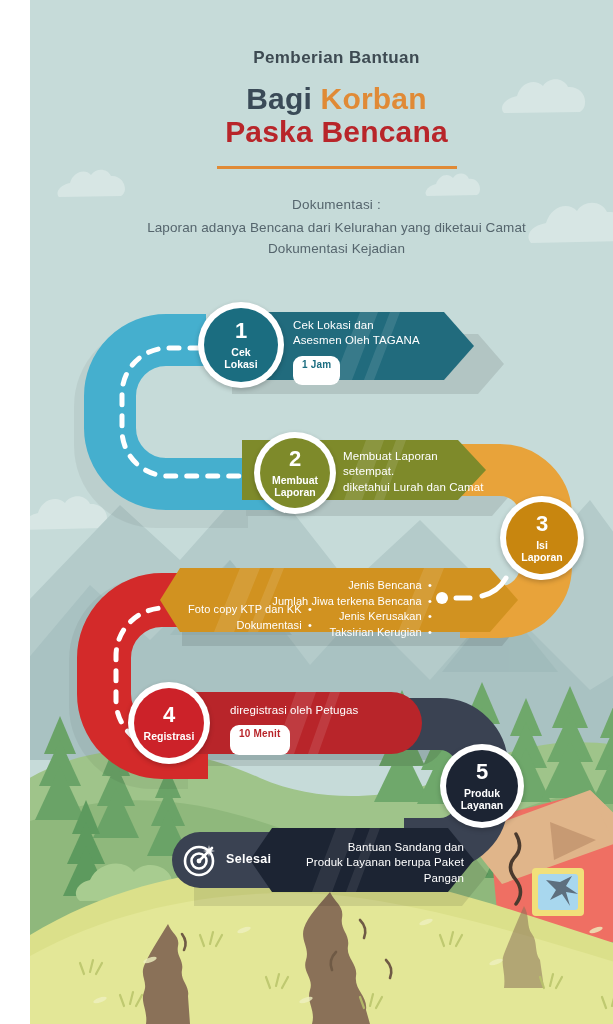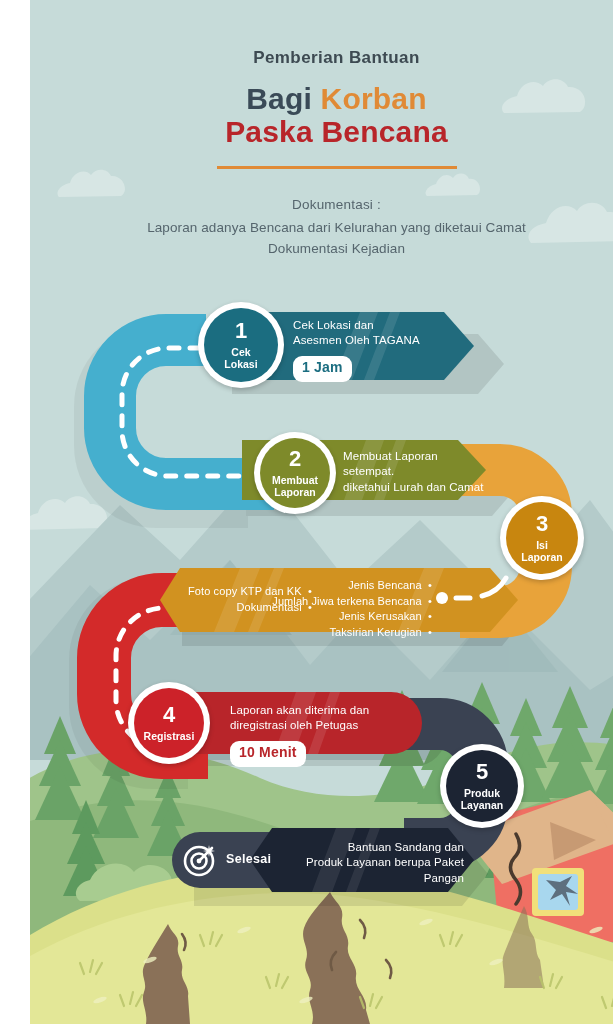--- a/index.html
+++ b/index.html
@@ -76,22 +76,22 @@
     color: #fff;
     font-size: 11.5px;
     line-height: 1.33;
     letter-spacing: .1px;
   }
   .badge {
     display: inline-block;
     margin-top: 7px;
     background: #fff;
     border-radius: 9px;
-    padding: 2px 9px 6px;
-    font-size: 14px; font-weight: bold;
+    padding: 2px 9px 14px;
+    font-size: 10px; font-weight: bold;
     letter-spacing: .2px;
   }
   .badge.teal { color: #1b6d80; }
   .badge.red  { color: #b8252a; }
 
   .bullets {
     position: absolute;
     color: #fff; font-size: 11px; line-height: 1.42;
     letter-spacing: .1px;
   }
@@ -351,41 +351,40 @@
     </div>
 
     <div class="node" style="left:470px; top:496px; width:84px; height:84px;">
       <div class="inner" style="background:#c8860f;">
         <div class="num">3</div>
         <div class="lbl">
           <span>Isi</span><br><span>Laporan</span>
         </div>
       </div>
     </div>
-    <div class="bullets right" style="left:130px; top:584px; width:152px;">
+    <div class="bullets right" style="left:130px; top:602px; width:152px;">
       <div><span>Foto copy KTP dan KK</span> &nbsp;•</div>
       <div><span>Dokumentasi</span> &nbsp;•</div>
     </div>
     <div class="bullets right" style="left:218px; top:578px; width:184px;">
       <div><span>Jenis Bencana</span> &nbsp;•</div>
       <div><span>Jumlah Jiwa terkena Bencana</span> &nbsp;•</div>
       <div><span>Jenis Kerusakan</span> &nbsp;•</div>
       <div><span>Taksirian Kerugian</span> &nbsp;•</div>
     </div>
 
     <div class="node" style="left:98px; top:682px; width:82px; height:82px;">
       <div class="inner" style="background:#cc2229;">
         <div class="num">4</div>
         <div class="lbl">
           <span>Registrasi</span>
         </div>
       </div>
     </div>
     <div class="desc" style="left:200px; top:703px; width:190px;">
-      <div>Laporan akan diterima dan</div>
       <div>diregistrasi oleh Petugas</div>
       <span class="badge red">10 Menit</span>
     </div>
 
     <div class="node" style="left:410px; top:744px; width:84px; height:84px;">
       <div class="inner" style="background:#1c2433;">
         <div class="num">5</div>
         <div class="lbl">
           <span>Produk</span><br><span>Layanan</span>
         </div>

